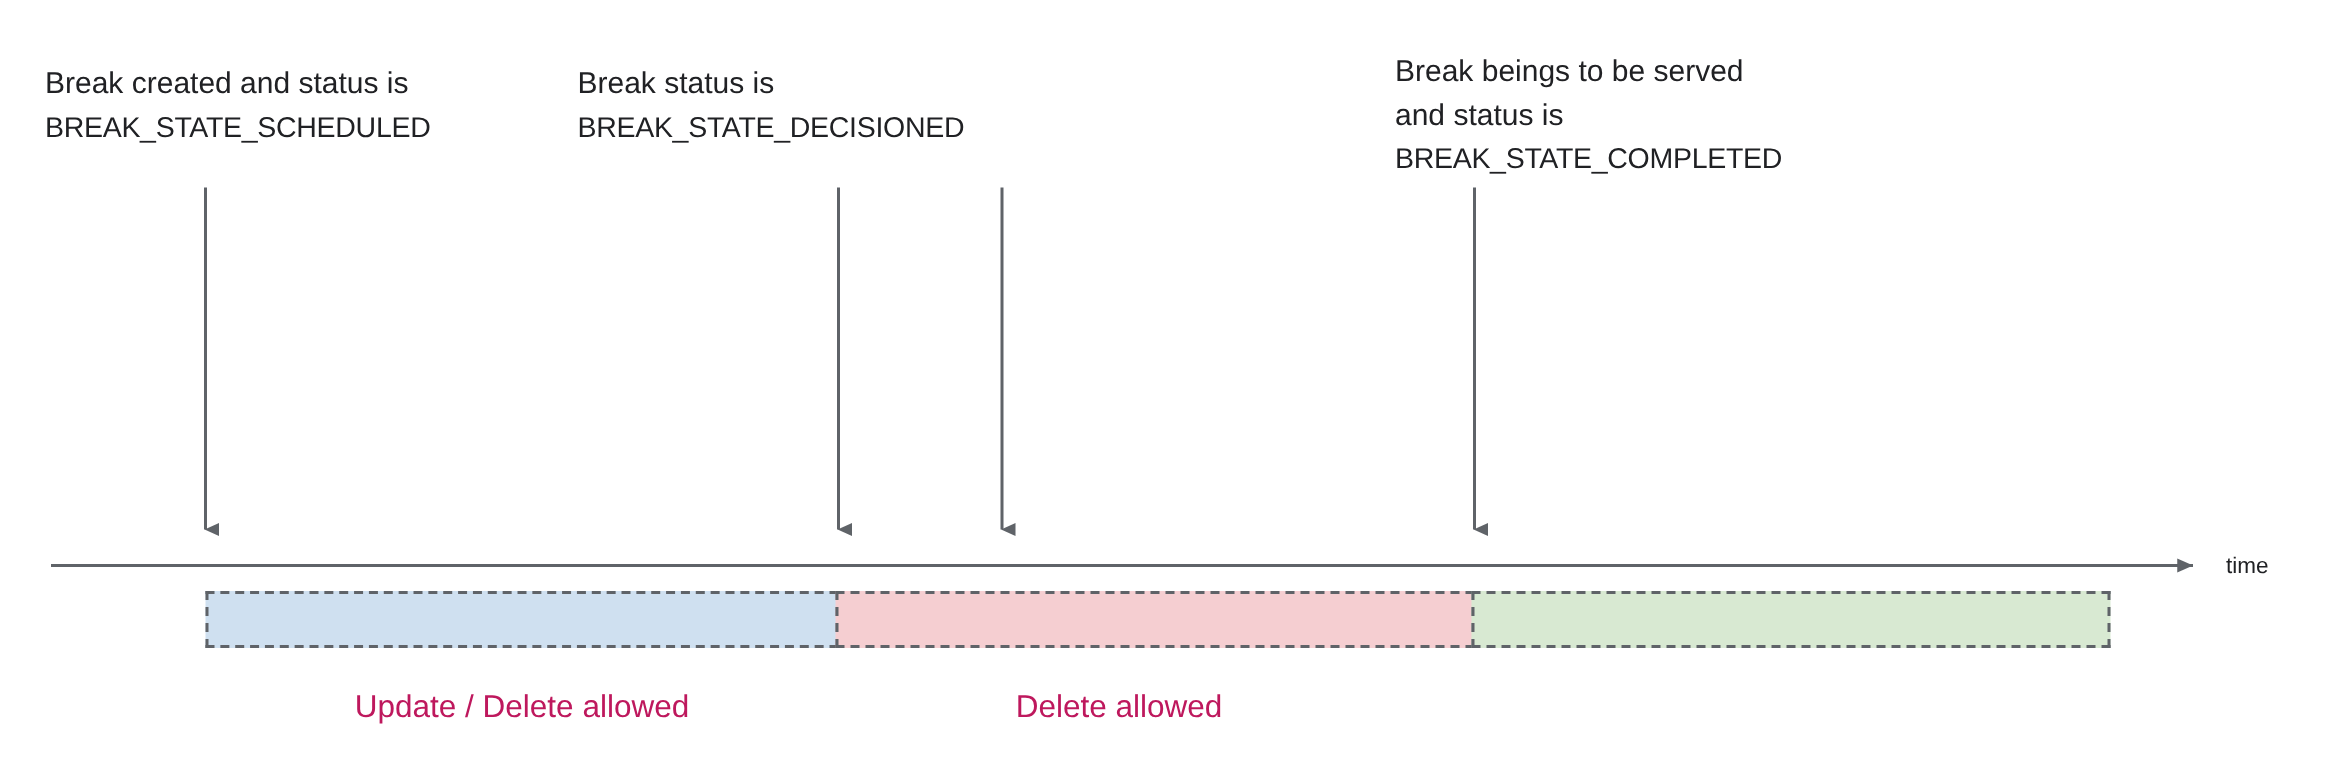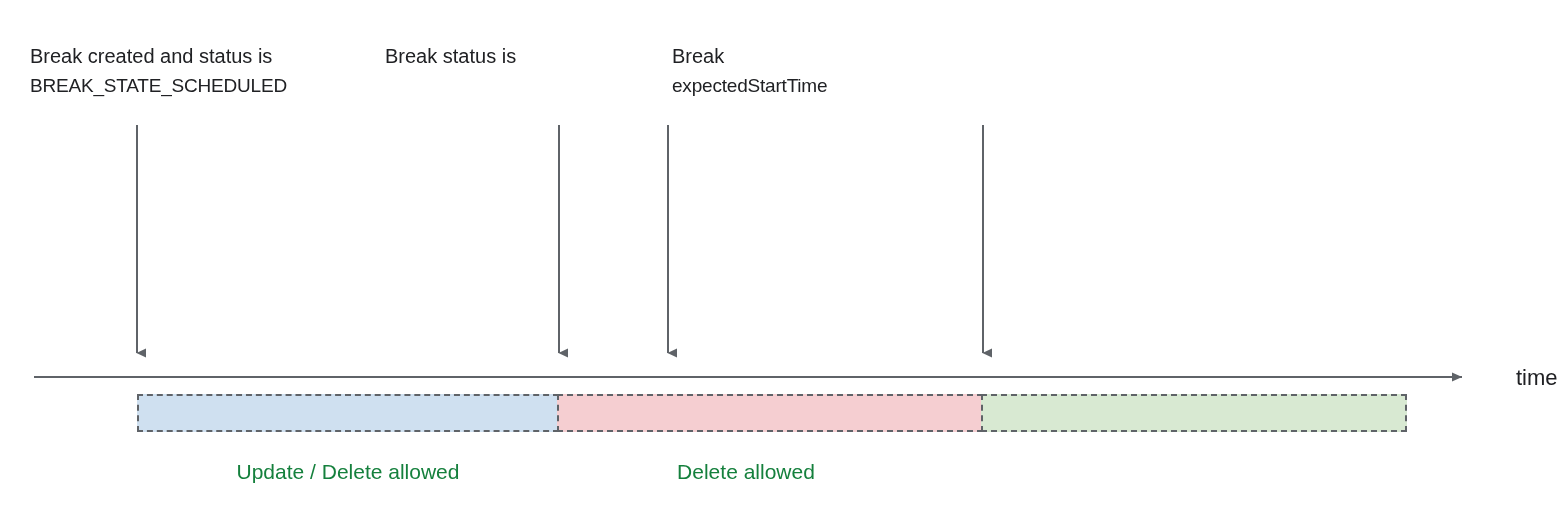--- a/index.html
+++ b/index.html
@@ -53,70 +53,71 @@
     width: 1558px;
     height: 520px;
     pointer-events: none;
   }
 
   
   #time-label {
     position: absolute;
     left: 1484px;
     top: 366px;
-    font-size: 22px;
+    font-size: 15px;
     line-height: 24px;
     color: #202124;
-    margin-left: 32px;
   }
 
   
   .phase-bar {
     position: absolute;
     top: 394px;
     height: 38px;
     border: 2px dashed #5f6368;
   }
   #bar-0 { left: 137px;  width: 422px; background: #cfe0f0; }
   #bar-1 { left: 557px;  width: 426px; background: #f5ced1; }
   #bar-2 { left: 981px;  width: 426px; background: #d8e9d2; }
 
   
   .caption {
     position: absolute;
     top: 459px;
     font-size: 21px;
     line-height: 26px;
-    color: #15803d;
+    color: #be185d;
     text-align: center;
     white-space: nowrap;
   }
   #cap-0 { left: 137px;  width: 422px; }
   #cap-1 { left: 533px;  width: 426px; }
   #cap-2 { left: 981px;  width: 426px; }
 </style>
 </head>
 <body>
 
 <div id="diagram">
 
   <div class="annotation" id="ann-0">
     <span class="ln">Break created and status is</span>
     <span class="ln mono">BREAK_STATE_SCHEDULED</span>
   </div>
 
   <div class="annotation" id="ann-1">
     <span class="ln">Break status is</span>
+    <span class="ln mono">BREAK_STATE_DECISIONED</span>
   </div>
 
-  <div class="annotation" id="ann-2">
-    <span class="ln">Break</span>
-    <span class="ln mono">expectedStartTime</span>
+
+  <div class="annotation" id="ann-3">
+    <span class="ln">Break beings to be served</span>
+    <span class="ln">and status is</span>
+    <span class="ln mono">BREAK_STATE_COMPLETED</span>
   </div>
-
 
   <svg id="vector-layer" width="1558" height="520" viewBox="0 0 1558 520">
     <defs>
       <marker id="arrowDown" markerWidth="10" markerHeight="10" refX="5" refY="9" orient="auto" markerUnits="userSpaceOnUse">
         <path d="M0.6,0 L9.4,0 L5,9.6 Z" fill="#5f6368"></path>
       </marker>
       <marker id="arrowRight" markerWidth="11" markerHeight="10" refX="10.5" refY="5" orient="auto" markerUnits="userSpaceOnUse">
         <path d="M0,0.4 L10.6,5 L0,9.6 Z" fill="#5f6368"></path>
       </marker>
     </defs>

